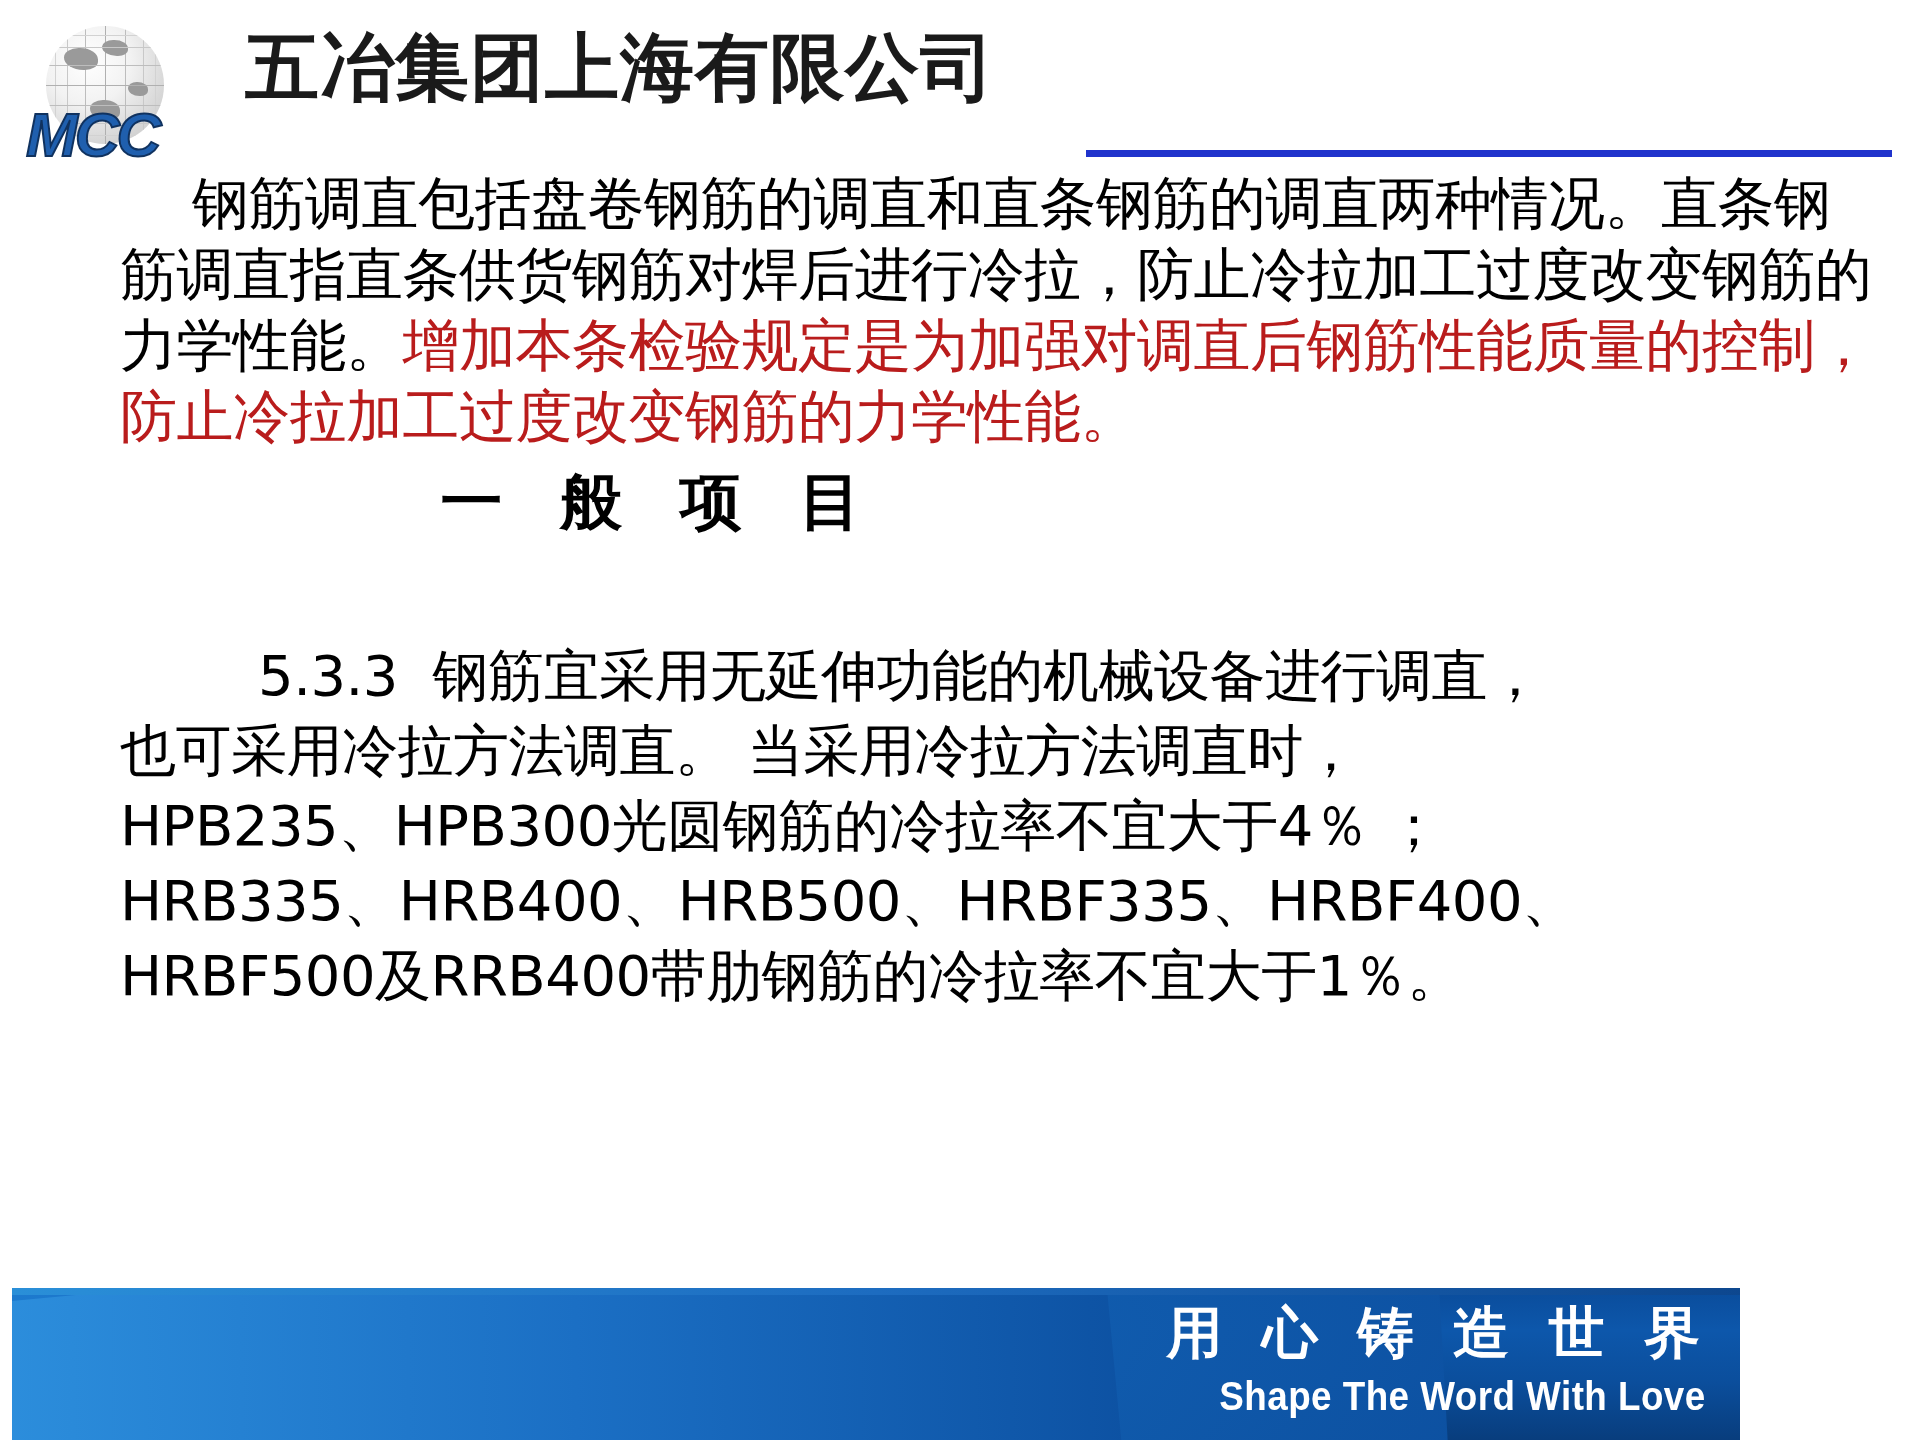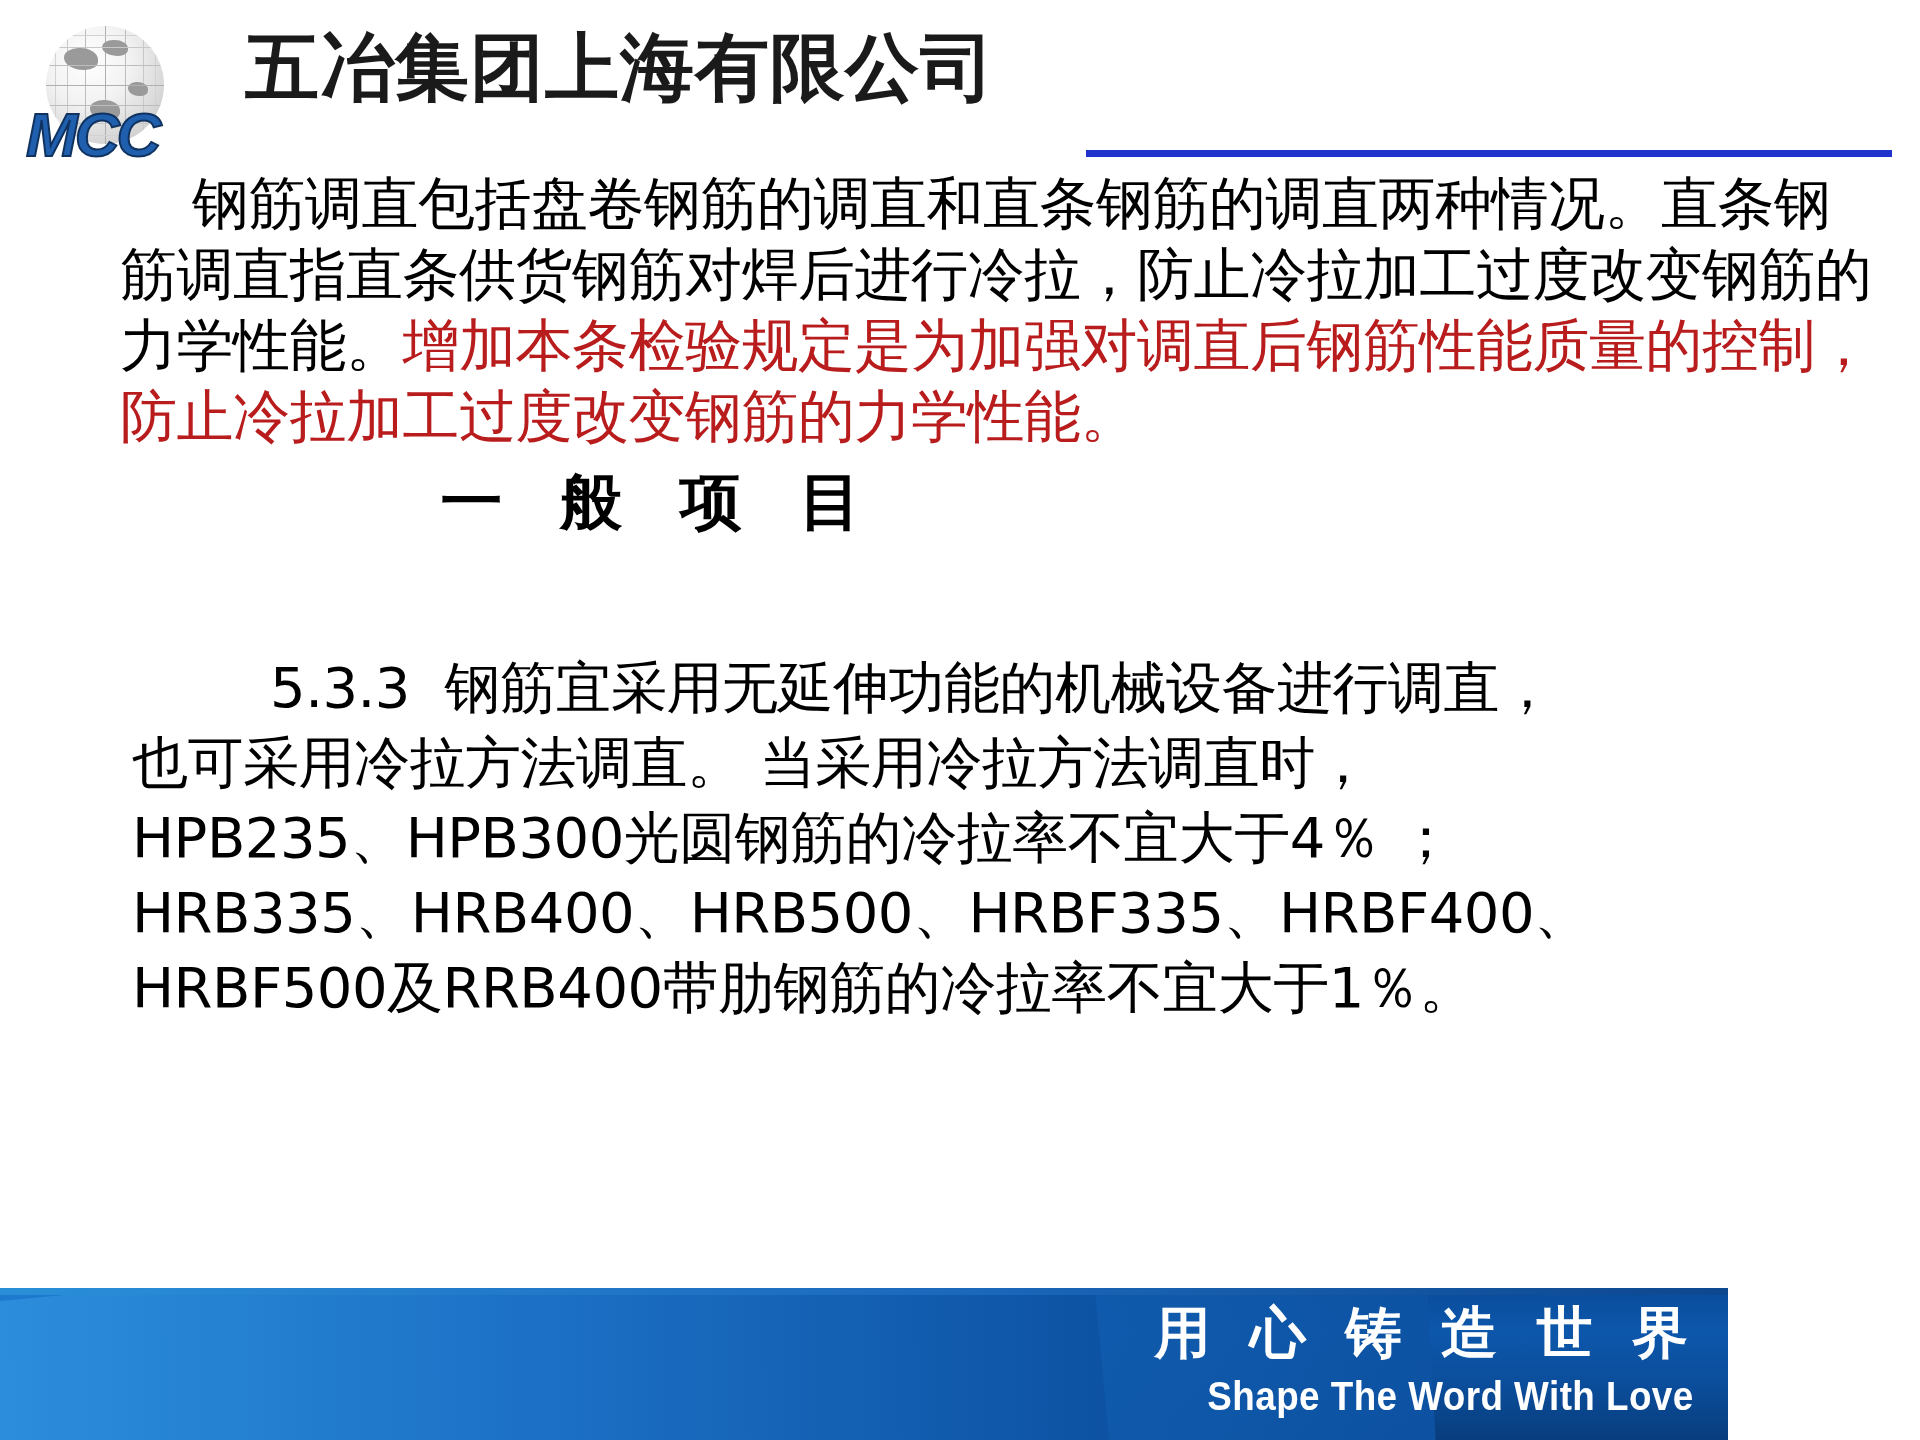--- a/index.html
+++ b/index.html
@@ -137,34 +137,34 @@
     padding-right: 600px;
   }
   .spacer {
     height: 82px;
   }
   .para2 {
     font-family: "DejaVu Sans", "Liberation Sans", sans-serif;
     font-size: 56px;
     line-height: 75px;
     color: #000000;
-    margin: 12px;
+    margin: 0;
     padding: 0 30px 0 120px;
     letter-spacing: -0.5px;
     white-space: pre-wrap;
   }
   .indent2 {
     display: inline-block;
     width: 138px;
   }
 
   
   .footer {
     position: absolute;
-    left: 0;
+    left: 12px;
     bottom: 0;
     width: 1728px;
     height: 152px;
     background: linear-gradient(180deg, #0a4c9b 0%, #0d57ab 28%, #0b4e9c 62%, #083d7d 100%);
     overflow: hidden;
   }
   .footer-wave-a {
     position: absolute;
     left: -60px;
     bottom: -120px;

